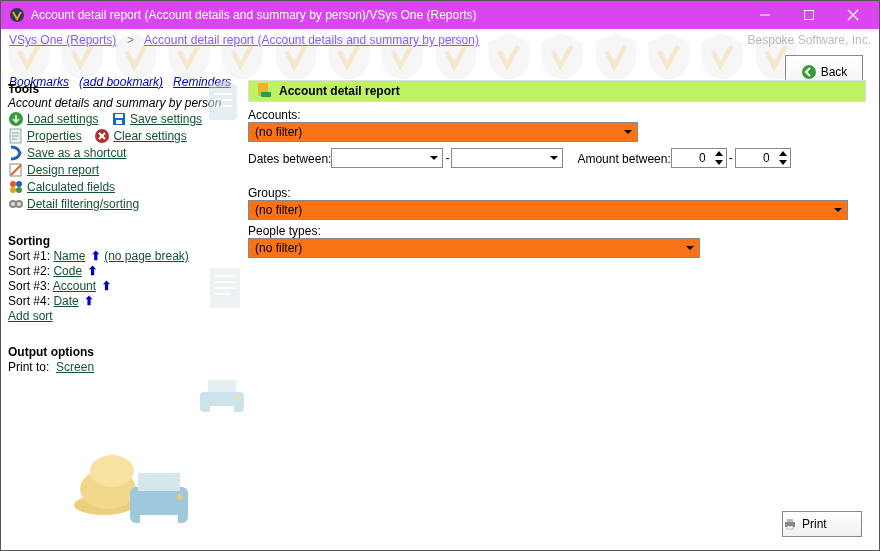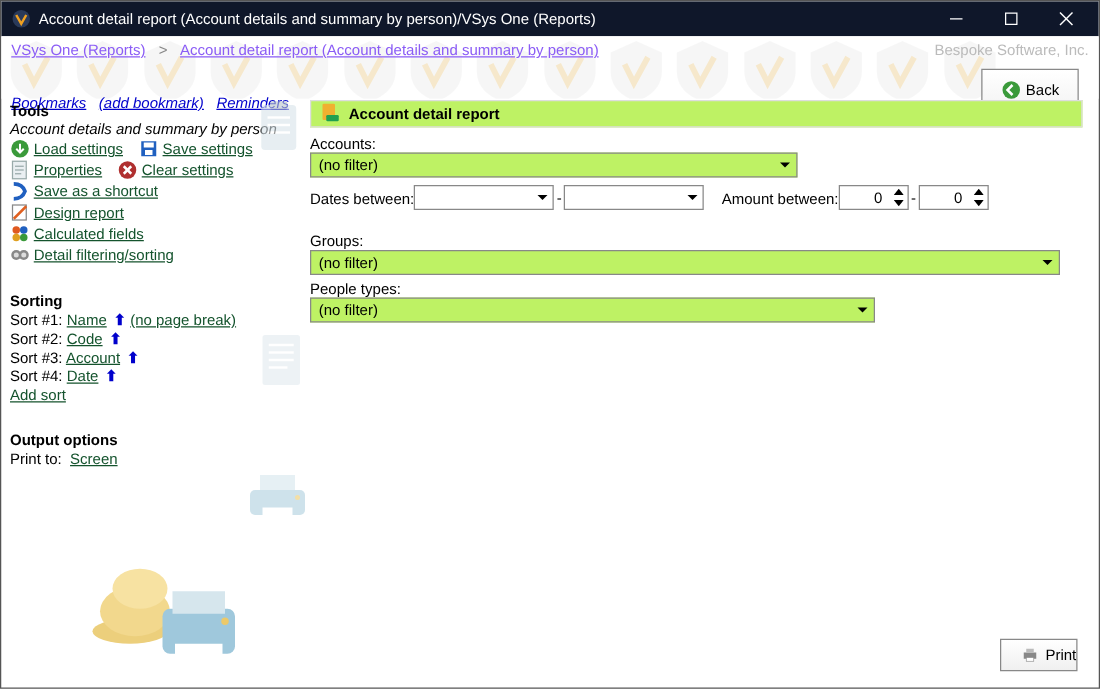--- a/index.html
+++ b/index.html
@@ -1,18 +1,18 @@
 <!DOCTYPE html>
 <html><head>
 <meta charset="utf-8">
 <style>
   * { box-sizing: border-box; margin: 0; padding: 0; font-family: "Segoe UI", Tahoma, sans-serif; font-size: 12px; }
   body { width: 880px; height: 551px; background: #fff; overflow: hidden; border: 1px solid #555; }
   
-  .titlebar { height: 28px; background: #0f172a; color: #fff; display: flex; align-items: center; padding: 0 4px 0 8px; }
+  .titlebar { height: 28px; background: #d946ef; color: #fff; display: flex; align-items: center; padding: 0 4px 0 8px; }
   .titlebar .app-icon { width: 16px; height: 16px; margin-right: 6px; }
   .titlebar .title { flex: 1; font-size: 12px; }
   .titlebar .win-btn { width: 44px; height: 28px; display: flex; align-items: center; justify-content: center; color: #fff; }
   .titlebar .win-btn svg { display:block; }
   
   .headerband { position: relative; height: 50px; border-bottom: 0; background: #fff; }
   .decor-row { position:absolute; top:0; left:0; right:0; height:50px; overflow:hidden; pointer-events:none; opacity:0.35; }
   .decor-shield { width:56px; height:56px; display:inline-block; margin-right:-6px; vertical-align:top; }
   .breadcrumb { position: absolute; top: 4px; left: 8px; font-size: 12px; color:#0000cc; }
   .breadcrumb a { color: #8b5cf6; text-decoration: underline; }
@@ -40,34 +40,34 @@
   .output { margin-top:22px; }
   .clipboard-deco { position:absolute; top:4px; right:4px; width:34px; height:42px; opacity:0.6; }
   .paper-deco { position:absolute; top:190px; right:-2px; width:40px; height:46px; opacity:0.5; }
   .printer-deco { position:absolute; top:300px; right:-4px; width:52px; height:48px; opacity:0.5; }
   .coin-printer-deco { position:absolute; bottom:0; left:60px; width:140px; height:120px; opacity:0.85; }
   
   .panel-head { height:22px; background:#bef264; border:1px solid #ddd; display:flex; align-items:center; padding-left:6px; gap:6px; margin-bottom:6px; }
   .panel-head svg { width:18px; height:18px; }
   .panel-head .t { font-weight:bold; }
   .field-label { font-size:12px; margin-top:4px; }
-  .combo { height:20px; border:1px solid #888; background:#bef264; display:flex; align-items:center; padding:0 2px 0 6px; font-size:12px; position:relative; }
+  .combo { height:20px; border:1px solid #888; background:#f97316; display:flex; align-items:center; padding:0 2px 0 6px; font-size:12px; position:relative; }
   .combo .arrow { position:absolute; right:0; top:0; width:18px; height:100%; display:flex; align-items:center; justify-content:center; }
   .combo .arrow svg { width:10px; height:10px; }
   .dates-row { display:flex; align-items:flex-end; gap:8px; margin-top:6px; }
   .dates-col { display:flex; }
   .date-input { width:58px; height:20px; border:1px solid #888; display:inline-flex; align-items:center; }
   .date-input .arrow { width:16px; margin-left:auto; display:flex; align-items:center; justify-content:center; }
   .dash { padding:0 2px; }
   .spin { width:56px; height:20px; border:1px solid #888; display:inline-flex; align-items:center; position:relative; }
   .spin input { border:none; width:36px; text-align:right; font-size:12px; padding-right:2px; outline:none; }
   .spin .sp-btns { position:absolute; right:0; top:0; width:14px; height:100%; display:flex; flex-direction:column; }
   .spin .sp-btns div { flex:1; display:flex; align-items:center; justify-content:center; }
   .wide-combo { width:452px; }
-  .print-btn { position:absolute; bottom:14px; right:18px; width:62px; height:26px; border:1px solid #888; background:linear-gradient(#fff,#f0f0f0); display:flex; align-items:center; justify-content:flex-end; gap:5px; }
+  .print-btn { position:absolute; bottom:14px; right:18px; width:80px; height:26px; border:1px solid #888; background:linear-gradient(#fff,#f0f0f0); display:flex; align-items:center; justify-content:flex-start; gap:5px; }
 </style>
 </head>
 <body>
 
 <div class="titlebar">
   <span class="app-icon">
     <svg viewBox="0 0 16 16">
         <circle cx="8" cy="8" r="7" fill="#2a3a5a"></circle>
         <path d="M4 5 L8 12 L12 5" stroke="#f0a020" stroke-width="2" fill="none"></path>
       </svg>

